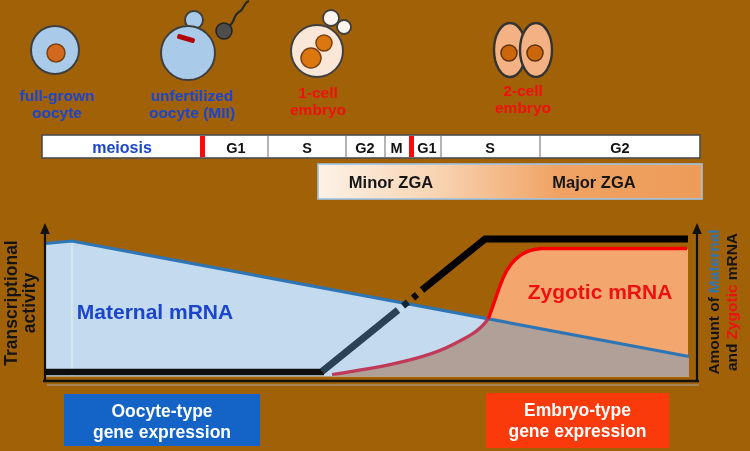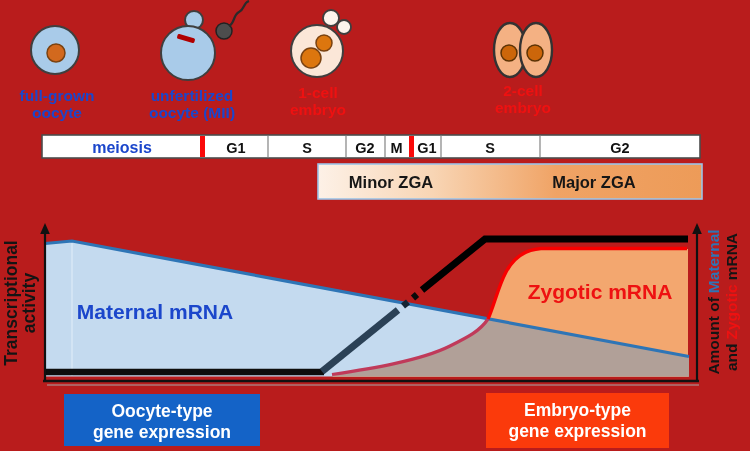--- a/index.html
+++ b/index.html
@@ -1,16 +1,16 @@
 <!DOCTYPE html>
 <html><head>
 <meta charset="utf-8">
 <style>
   html,body{margin:0;padding:0;background:#fff;}
-  #fig{position:relative;width:750px;height:451px;background:#b91c1c;overflow:hidden;}
+  #fig{position:relative;width:750px;height:451px;background:#a16207;overflow:hidden;}
   svg text{font-family:"Liberation Sans","DejaVu Sans",sans-serif;}
 </style>
 </head>
 <body>
 
 <div id="fig">
 <svg width="750" height="451" viewBox="0 0 750 451" xmlns="http://www.w3.org/2000/svg">
   <defs>
     <linearGradient id="zgaGrad" x1="0" y1="0" x2="1" y2="0">
       <stop offset="0" stop-color="#FDF1E7"></stop>

